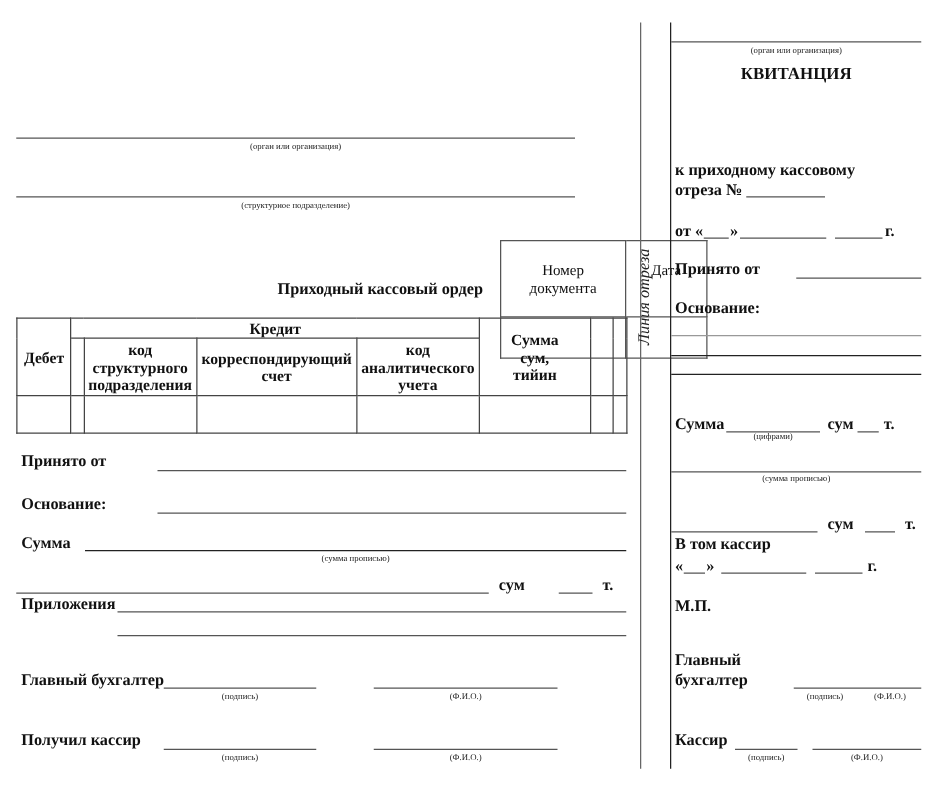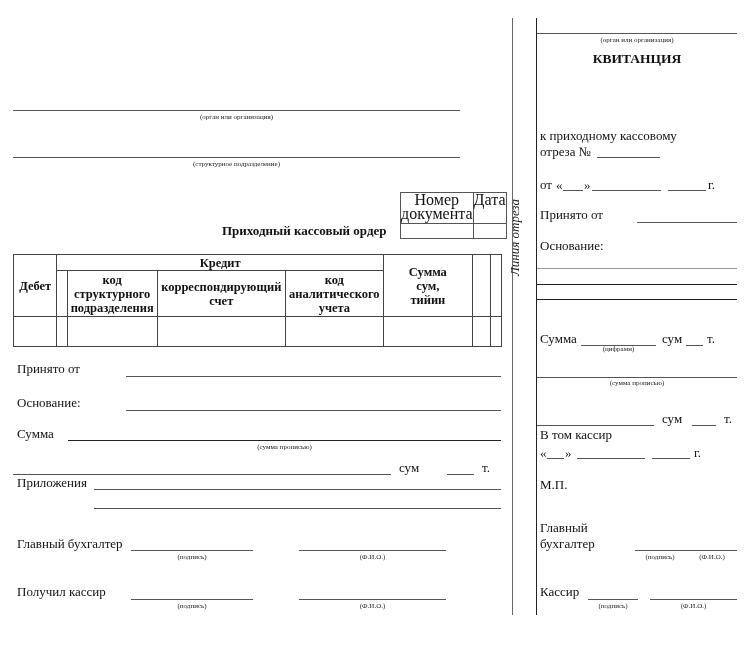--- a/index.html
+++ b/index.html
@@ -2,28 +2,28 @@
 <html><head>
 <meta charset="utf-8">
 <style>
   html, body { margin: 0; padding: 0; background: #ffffff; }
   body { width: 753px; height: 646px; position: relative; overflow: hidden;
          font-family: "Liberation Serif", "DejaVu Serif", serif; color: #111; }
   .line { position: absolute; height: 0; border-top: 1px solid #555; }
   .line.dark { border-top: 1.5px solid #222; }
   .vline { position: absolute; width: 0; }
   .cap { position: absolute; font-size: 7px; color: #222; text-align: center; white-space: nowrap; }
-  .lbl { position: absolute; font-size: 13px; white-space: nowrap; }
+  .lbl { position: absolute; font-size: 13px; white-space: nowrap; font-weight: bold; }
   .bold { font-weight: bold; }
   table.order { position: absolute; left: 13px; top: 254px; border-collapse: collapse; width: 489px; }
   table.order td { border: 1px solid #444; font-size: 12.5px; font-weight: bold; text-align: center;
                    vertical-align: middle; padding: 0; line-height: 14px; }
   table.doc { position: absolute; left: 400px; top: 192px; border-collapse: collapse; }
-  table.doc td { border: 1px solid #555; font-size: 16px; text-align: center; vertical-align: top;
-                 padding: 0; line-height: 14px; }
+  table.doc td { border: 1px solid #555; font-size: 12px; text-align: center; vertical-align: top;
+                 padding: 16px; line-height: 14px; }
   .vert { position: absolute; left: 507px; top: 276px; transform: rotate(-90deg); transform-origin: 0 0;
           font-style: italic; font-size: 13px; white-space: nowrap; color: #222; }
 </style>
 </head>
 <body>
 
 <div>
   <div class="line" style="left:13px; top:110px; width:447px;"></div>
   <div class="cap" style="left:13px; top:113px; width:447px;">(орган или организация)</div>
 

